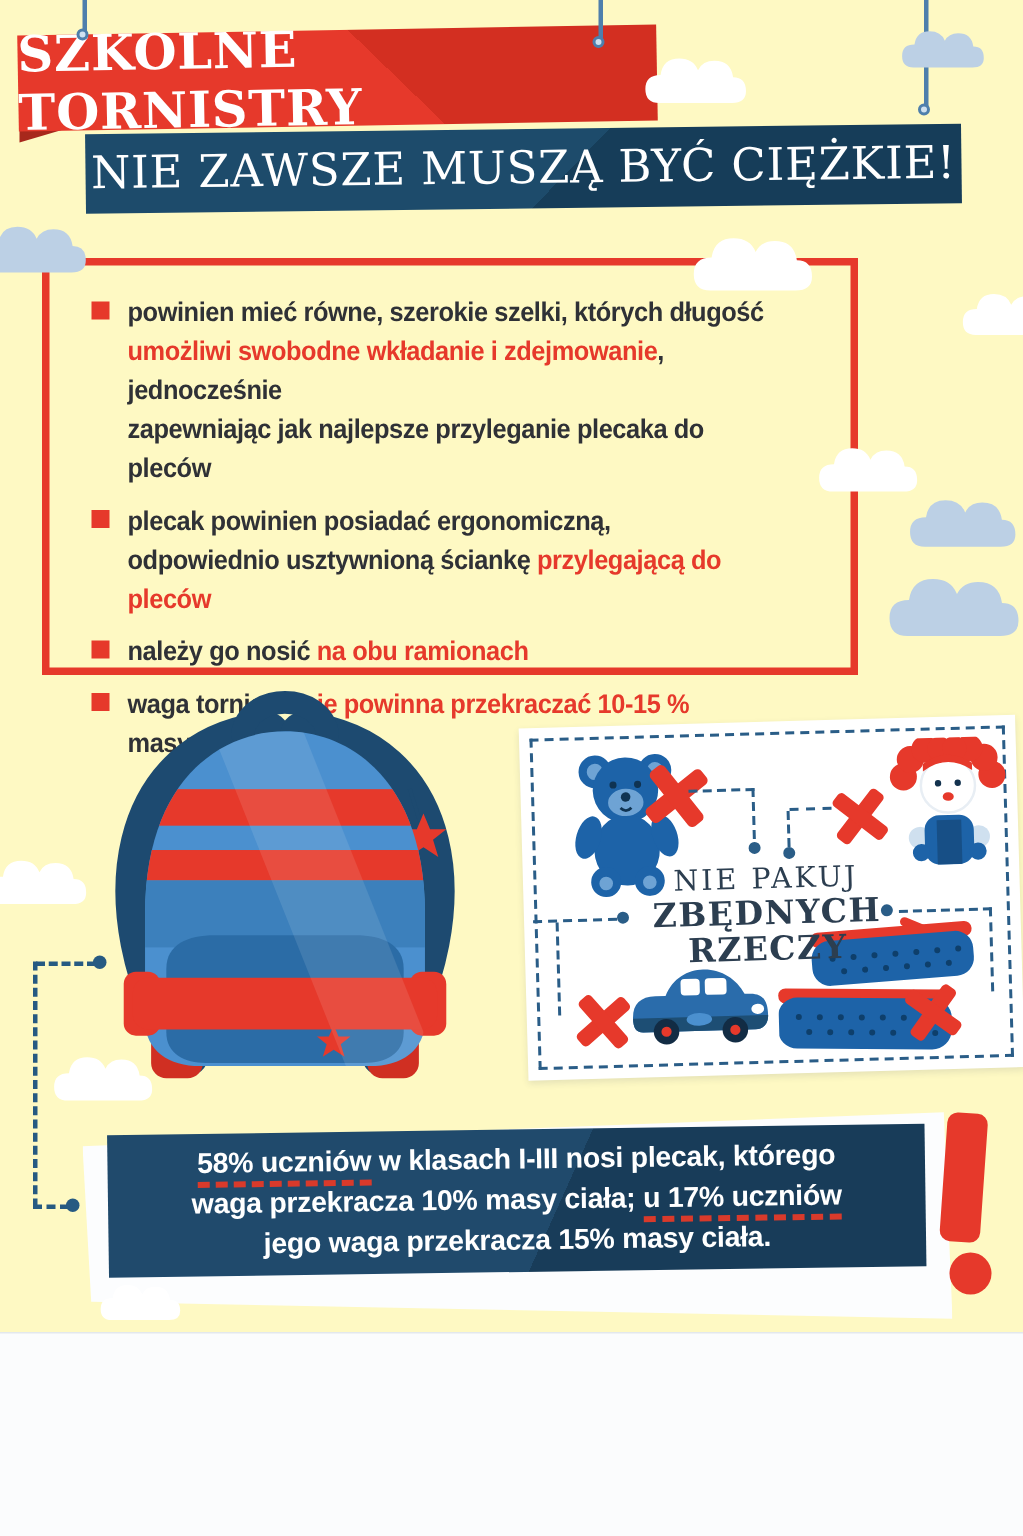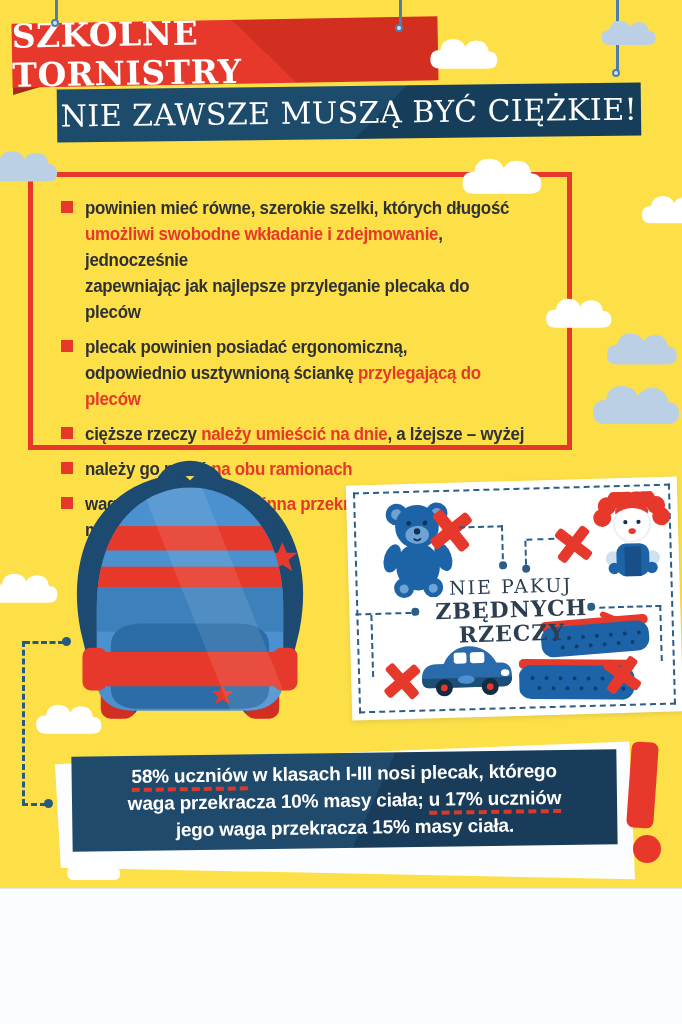--- a/index.html
+++ b/index.html
@@ -1,16 +1,16 @@
 <!DOCTYPE html>
 <html><head>
 <meta charset="utf-8">
 <style>
   html,body{margin:0;padding:0;background:#9aa7b4;}
-  #stage{position:relative;width:682px;height:1024px;background:#fde047;overflow:hidden;
+  #stage{position:relative;width:682px;height:1024px;background:#fef9c3;overflow:hidden;
          font-family:"Liberation Sans",sans-serif;}
   #stage *{box-sizing:border-box;}
   .abs{position:absolute;}
 
   
   .string{position:absolute;width:3px;background:#4e7fac;z-index:6;}
   .string-dot{position:absolute;width:8px;height:8px;border-radius:50%;background:#cfe0ef;
               border:2px solid #4e7fac;z-index:7;}
 
   
@@ -109,24 +109,20 @@
   </div>
 
   <div class="tips-box">
     <div class="tip">
       <span class="tip-bullet"></span>
       <span class="tip-text"><span>powinien mieć równe, szerokie szelki, których długość</span><br><span class="red">umożliwi swobodne wkładanie i zdejmowanie</span><span>, jednocześnie</span><br><span>zapewniając jak najlepsze przyleganie plecaka do pleców</span></span>
     </div>
     <div class="tip">
       <span class="tip-bullet"></span>
       <span class="tip-text"><span>plecak powinien posiadać ergonomiczną,</span><br><span>odpowiednio usztywnioną ściankę </span><span class="red">przylegającą do pleców</span></span>
-    </div>
-    <div class="tip">
-      <span class="tip-bullet"></span>
-      <span class="tip-text"><span>cięższe rzeczy </span><span class="red">należy umieścić na dnie</span><span>, a lżejsze – wyżej</span></span>
     </div>
     <div class="tip">
       <span class="tip-bullet"></span>
       <span class="tip-text"><span>należy go nosić </span><span class="red">na obu ramionach</span></span>
     </div>
     <div class="tip">
       <span class="tip-bullet"></span>
       <span class="tip-text"><span>waga tornistra </span><span class="red">nie powinna przekraczać 10-15 %</span><br><span>masy ciała dziecka</span></span>
     </div>
   </div>

